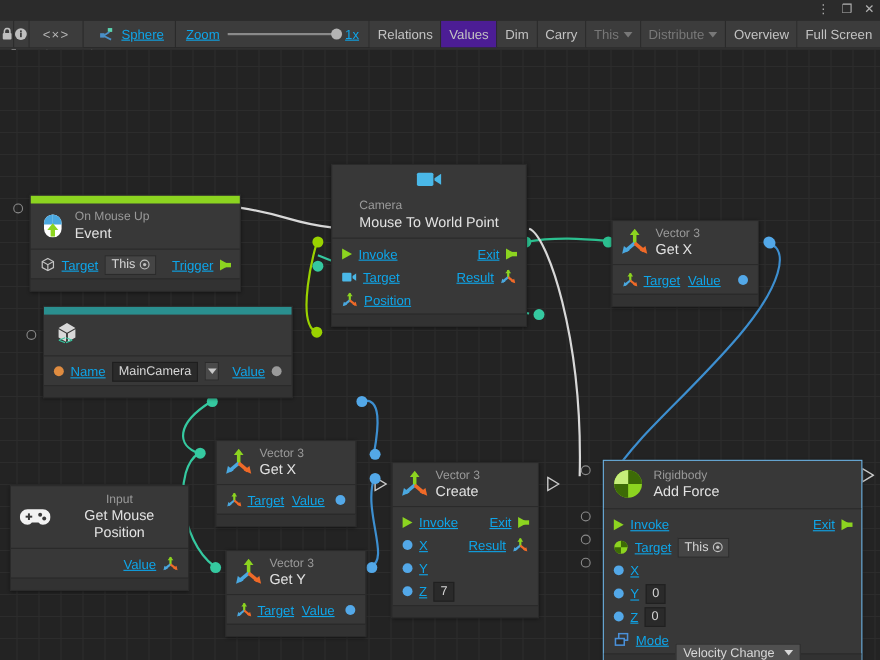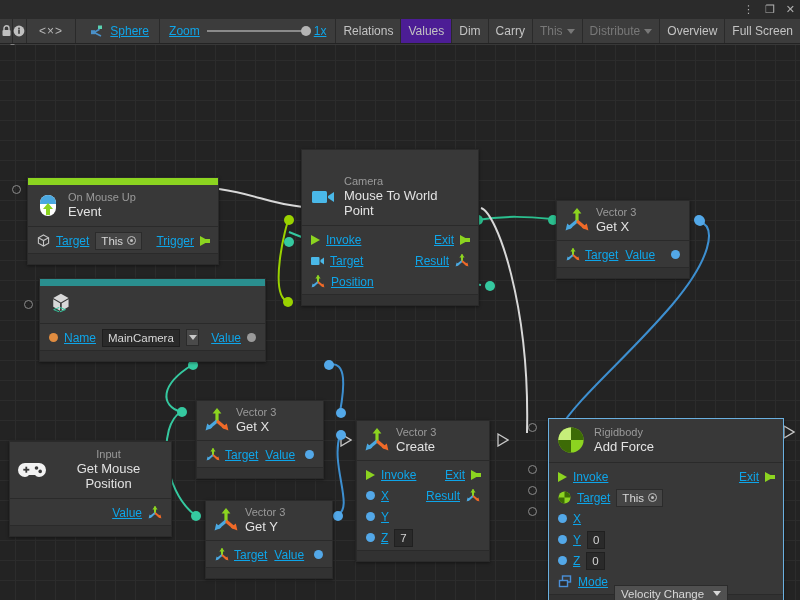--- a/index.html
+++ b/index.html
@@ -319,21 +319,21 @@
           </span>
           <span class="spacer"></span>
           <span class="lbl">Value</span>
           <span class="pin grey"></span>
         </div>
       </div>
       <div class="foot"></div>
     </div>
 
     <div class="node" style="left:301px; top:104px; width:178px;">
-      <div class="head" style="padding-top:25px;">
+      <div class="head" style="padding-top:4px;flex-direction:column;">
         <span>
           <svg class="ico" width="24" height="18" viewBox="0 0 24 18">
             <rect x="1" y="3" width="15" height="12" rx="1.5" fill="#4ab8e8"></rect>
             <path d="M17 8 L23 4 V14 L17 10 Z" fill="#4ab8e8"></path>
           </svg>
         </span>
         <span class="titles">
           <span class="sub">Camera</span>
           <span class="main">Mouse To World Point</span>
         </span>

